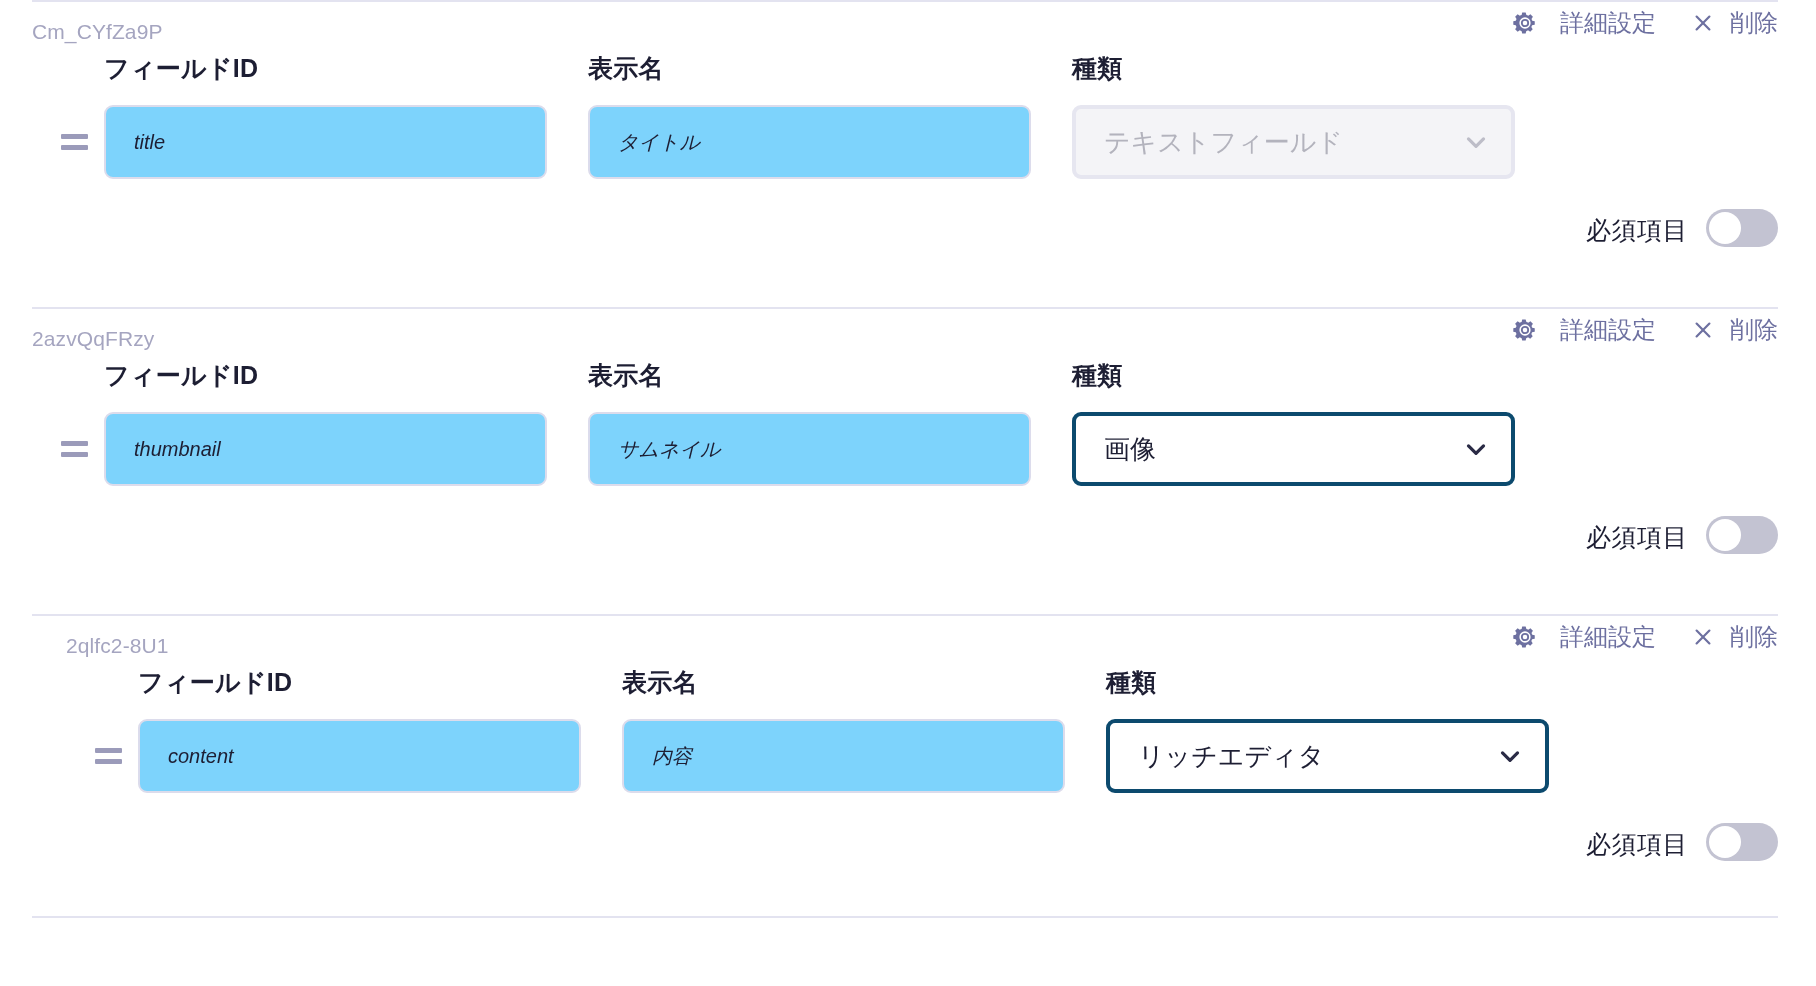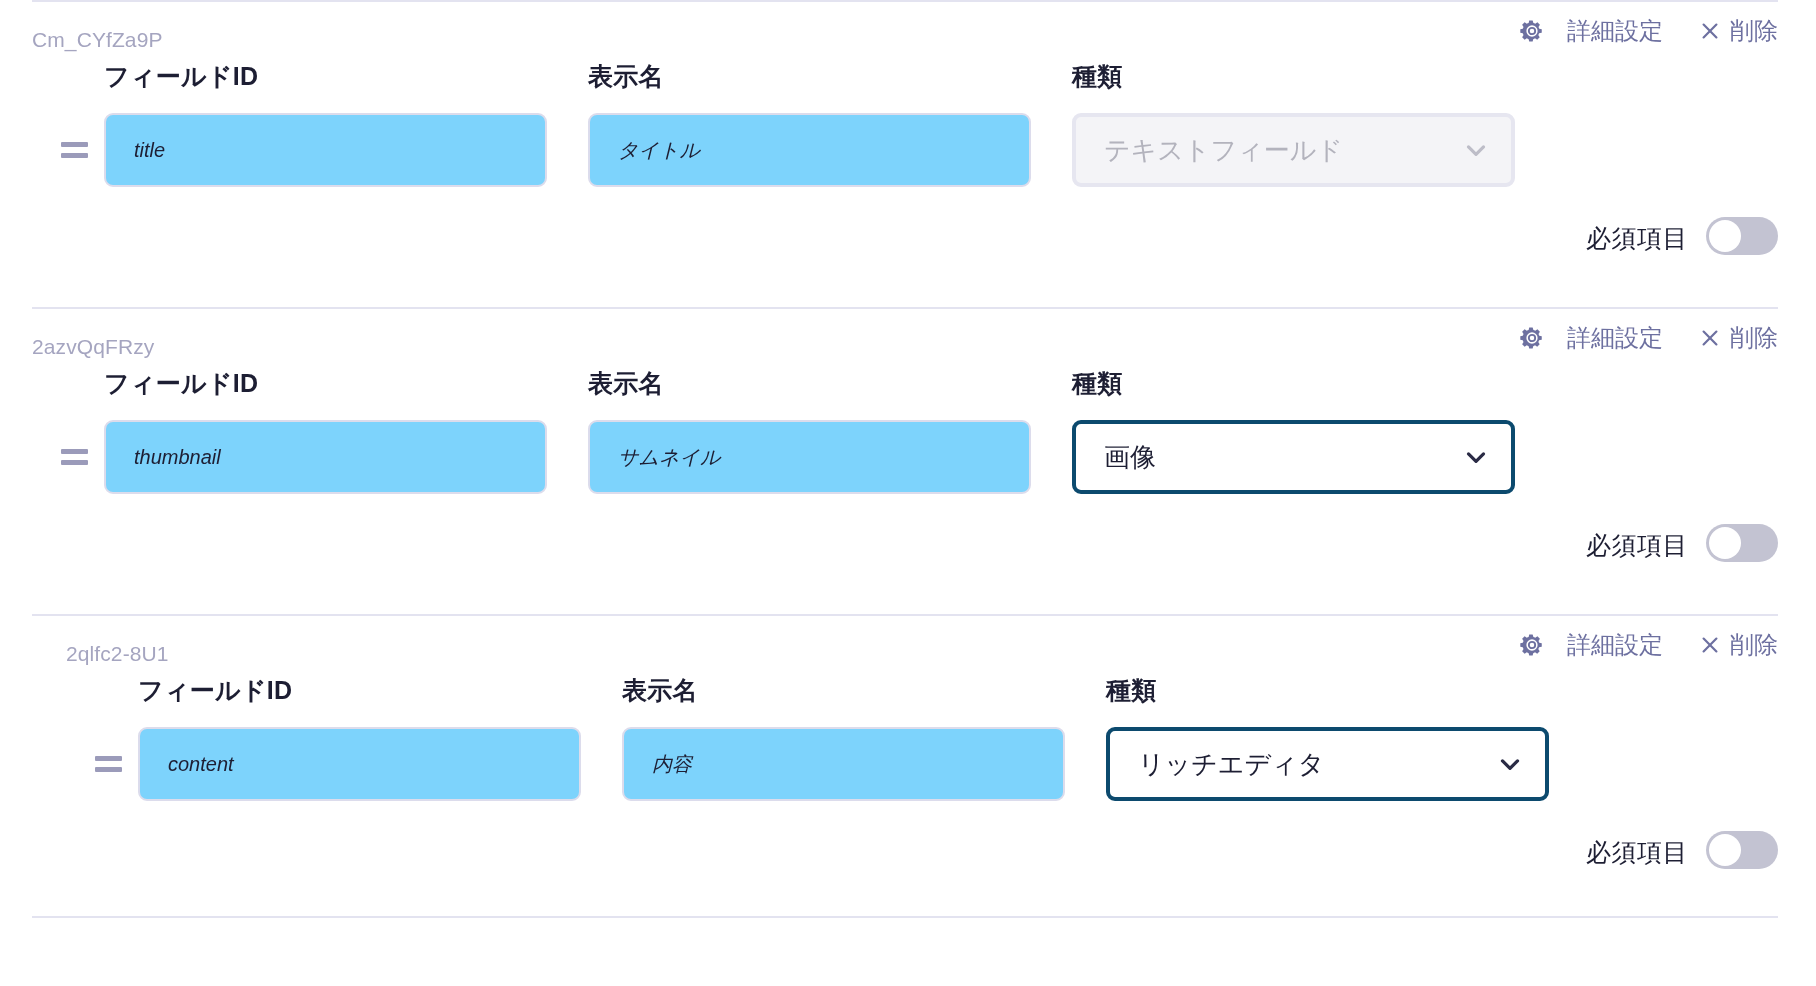--- a/index.html
+++ b/index.html
@@ -28,21 +28,21 @@
 
   .divider {
     height: 2px;
     background: #e3e3f0;
     margin: 0 38px 0 32px;
   }
 
   
   .field-row {
     position: relative;
-    padding: 12px 38px 0 32px;
+    padding: 4px 38px 0 32px;
     height: 305px;
   }
   .field-row.row-3 { height: 300px; margin-left: 34px; }
 
   .row-head {
     position: relative;
     height: 46px;
     display: flex;
     align-items: center;
   }
@@ -68,21 +68,21 @@
     display: flex;
     align-items: center;
     gap: 22px;
     color: #6d70a0;
     font-size: 24px;
     line-height: 1;
     cursor: pointer;
     white-space: nowrap;
   }
   .action-link .ic { display: flex; align-items: center; }
-  .action-link.delete { gap: 9px; }
+  .action-link.delete { gap: 16px; }
 
   
   .row-body {
     position: relative;
     display: grid;
     grid-template-columns: 72px 443px 41px 443px 41px 443px;
     align-items: start;
   }
 
   .drag-handle {

